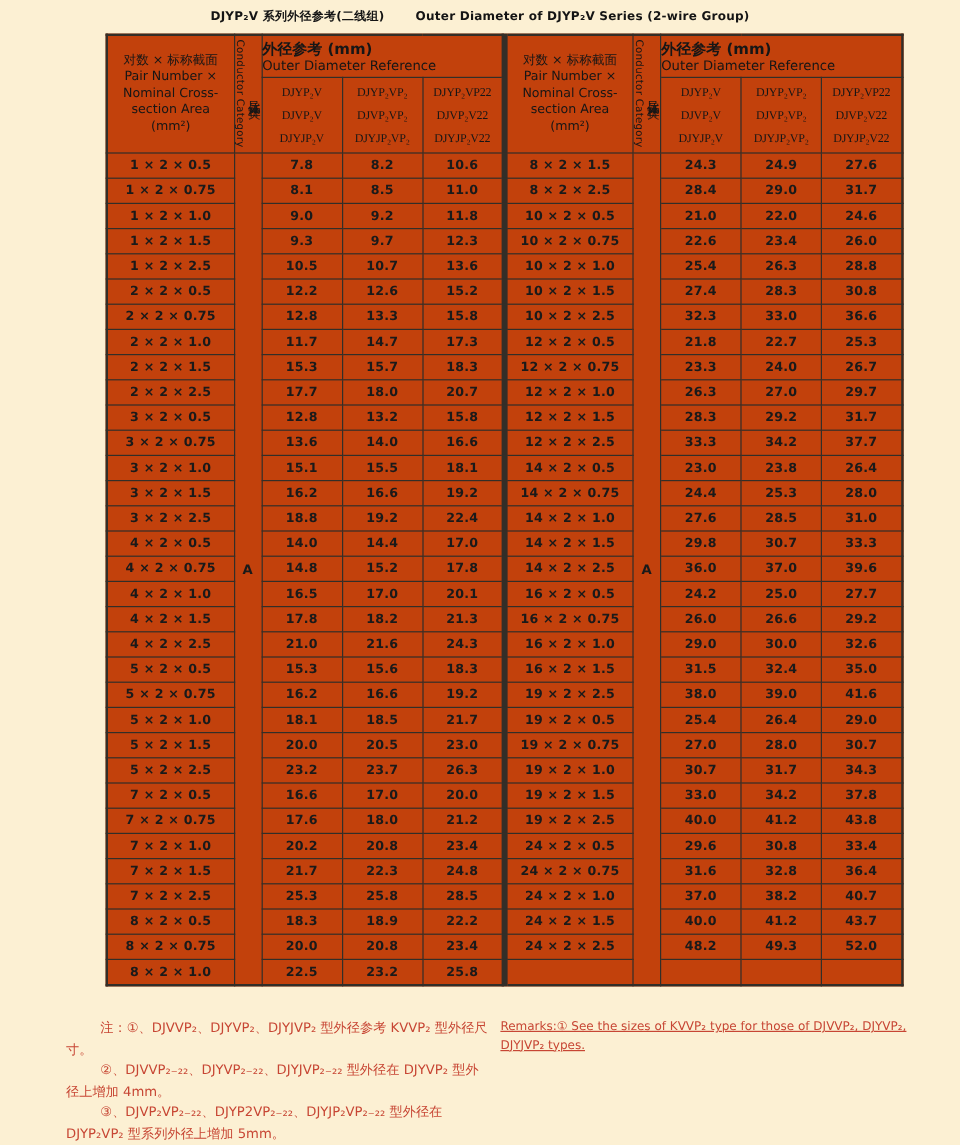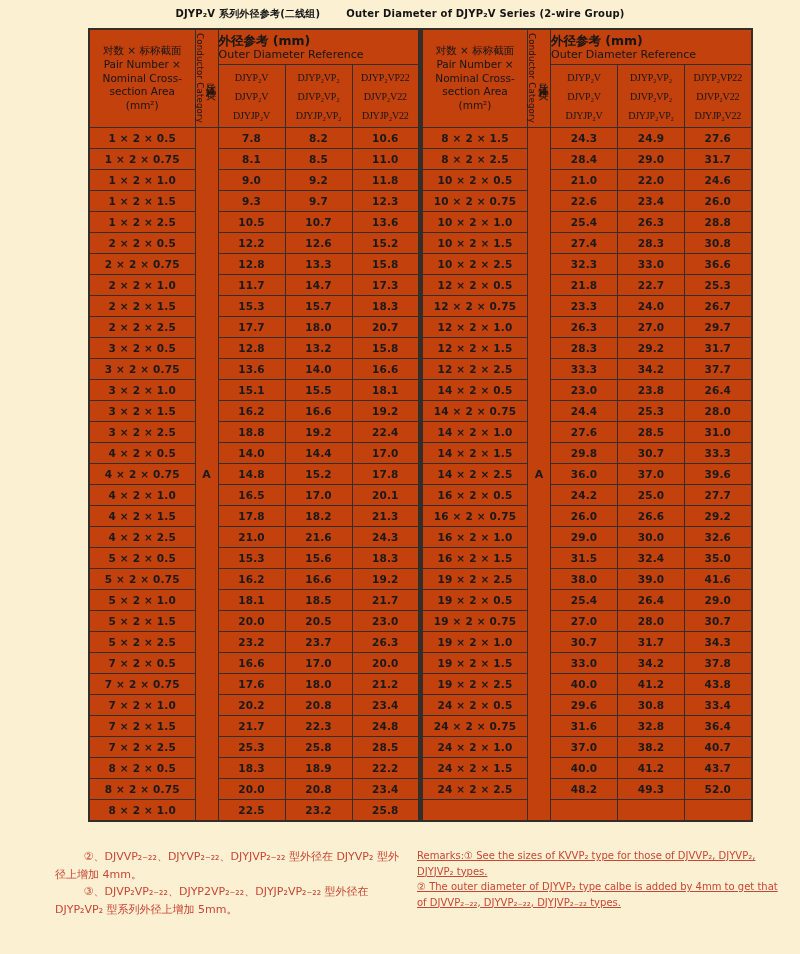--- a/index.html
+++ b/index.html
@@ -549,22 +549,22 @@
             <td class="val"></td>
             <td class="val"></td>
           </tr>
         </tbody>
     </table>
 
   </div>
 
   <div class="notes">
     <div class="notes-zh">
+      <p>注：①、DJVVP₂、DJYVP₂、DJYJVP₂ 型外径参考 KVVP₂ 型外径尺寸。</p>
       <p>②、DJVVP₂₋₂₂、DJYVP₂₋₂₂、DJYJVP₂₋₂₂ 型外径在 DJYVP₂ 型外径上增加 4mm。</p>
       <p>③、DJVP₂VP₂₋₂₂、DJYP2VP₂₋₂₂、DJYJP₂VP₂₋₂₂ 型外径在 DJYP₂VP₂ 型系列外径上增加 5mm。</p>
     </div>
     <div class="notes-en">
       <p>Remarks:① See the sizes of KVVP₂ type for those of DJVVP₂, DJYVP₂, DJYJVP₂ types.</p>
-      <p>② The outer diameter of DJYVP₂ type calbe is added by 4mm  to get that of DJVVP₂₋₂₂, DJYVP₂₋₂₂, DJYJVP₂₋₂₂ types.</p>
     </div>
   </div>
 
 </div>
 
 </body></html>

